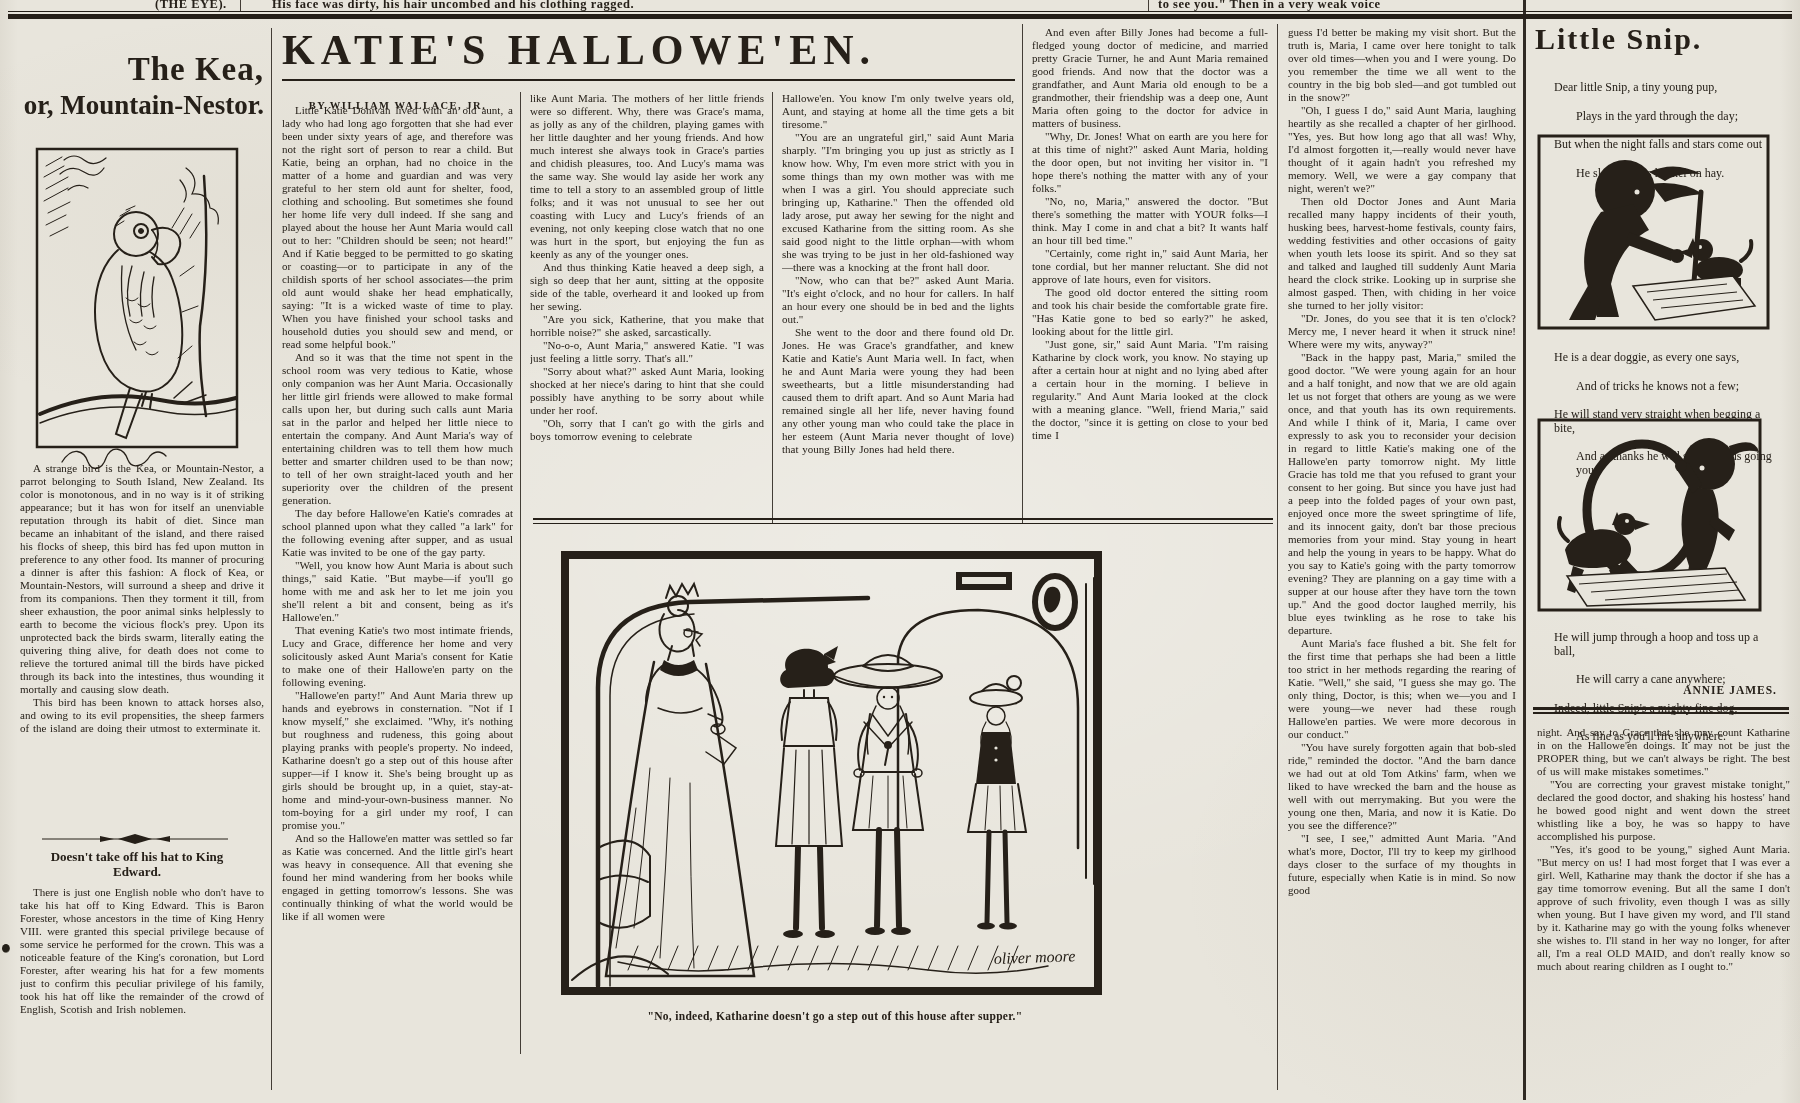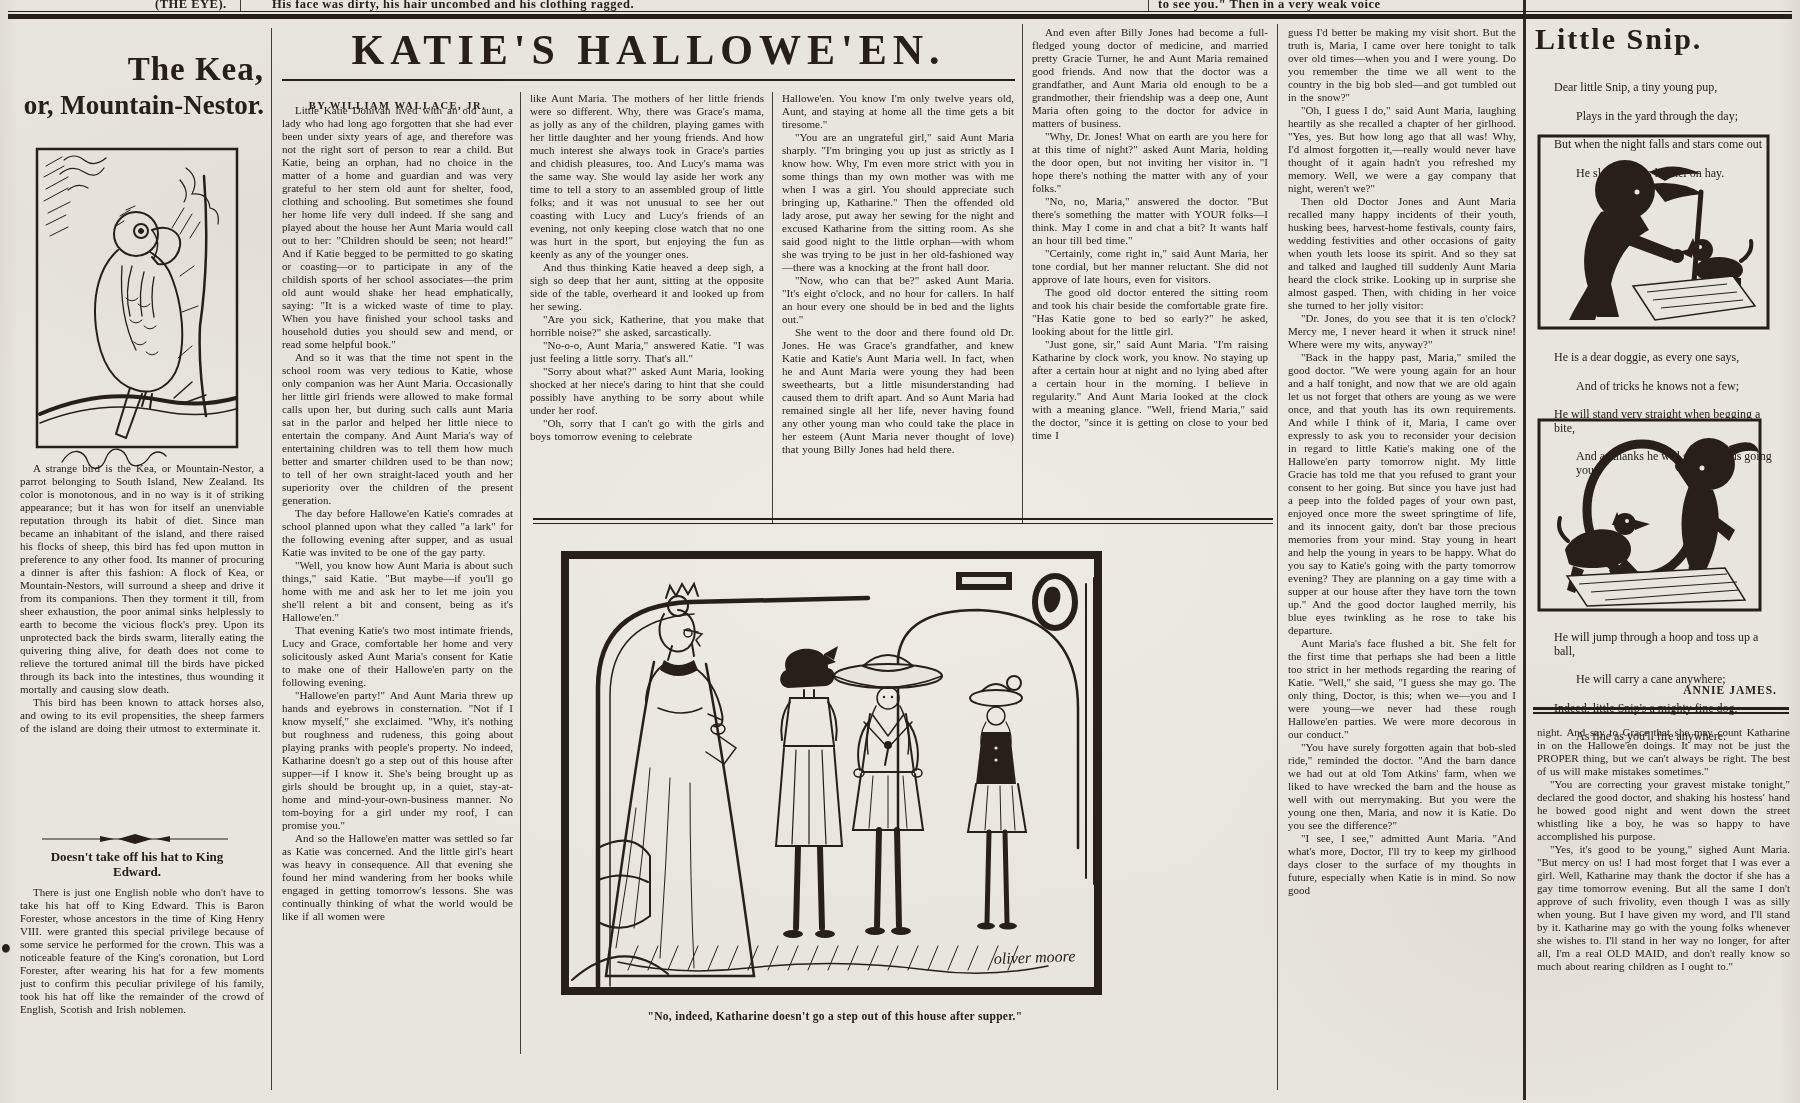--- a/index.html
+++ b/index.html
@@ -16,21 +16,21 @@
   .abs{position:absolute;}
   .vrule{position:absolute;width:1px;background:var(--ink);opacity:.85;}
   .vrule.bold{width:3px;opacity:.95;}
   .hrule{position:absolute;background:var(--ink);}
   .toprule{position:absolute;left:8px;top:11px;width:1784px;height:8px;
     background:linear-gradient(var(--ink) 0 1px, transparent 1px 3px, var(--ink) 3px 8px);}
   .topstrip{position:absolute;top:-3px;font-weight:bold;font-size:12.5px;letter-spacing:.5px;white-space:nowrap;}
   .colbody p{margin:0;font-size:11px;line-height:13px;text-align:justify;text-indent:13px;word-spacing:1px;}
   .colbody.cont p:first-child{text-indent:0;}
   .colbody{position:absolute;overflow:hidden;}
-  .headline{position:absolute;left:282px;top:27px;width:733px;text-align:center;
+  .headline{position:absolute;left:282px;top:27px;width:733px;text-align:left;
     font-size:42px;line-height:46px;font-weight:bold;letter-spacing:6px;white-space:nowrap;}
   .byline{position:absolute;left:282px;top:100px;width:231px;text-align:center;
     font-weight:bold;font-size:10.5px;letter-spacing:1.5px;}
   .kea-title{position:absolute;left:10px;top:50px;width:254px;text-align:right;font-weight:bold;}
   .kea-title .l1{font-size:33px;line-height:38px;letter-spacing:1px;}
   .kea-title .l2{font-size:27px;line-height:34px;}
   .subhead{position:absolute;left:14px;top:849px;width:246px;text-align:center;font-weight:bold;font-size:13px;line-height:15px;}
   .snip-title{position:absolute;left:1535px;top:22px;width:253px;text-align:left;font-weight:bold;font-size:30px;letter-spacing:2px;}
   .verse{position:absolute;left:1537px;width:253px;}
   .verse p{margin:15px;font-size:12px;line-height:13.5px;text-indent:0;padding-left:24px;}
@@ -128,21 +128,21 @@
 
   <div class="headline">KATIE'S  HALLOWE'EN.</div>
   <div class="hrule" style="left:282px;top:79px;width:733px;height:2px;"></div>
   <div class="byline">BY WILLIAM WALLACE, JR.</div>
 
   <div class="colbody" style="left:282px;top:104px;width:231px;height:950px;">
       <p class="para">Little Katie Donivan lived with an old aunt, a lady who had long ago forgotten that she had ever been under sixty years of age, and therefore was not the right sort of person to rear a child. But Katie, being an orphan, had no choice in the matter of a home and guardian and was very grateful to her stern old aunt for shelter, food, clothing and schooling. But sometimes she found her home life very dull indeed. If she sang and played about the house her Aunt Maria would call out to her: "Children should be seen; not heard!" And if Katie begged to be permitted to go skating or coasting—or to participate in any of the childish sports of her school associates—the prim old aunt would shake her head emphatically, saying: "It is a wicked waste of time to play. When you have finished your school tasks and household duties you should sew and mend, or read some helpful book."</p>
       <p class="para">And so it was that the time not spent in the school room was very tedious to Katie, whose only companion was her Aunt Maria. Occasionally her little girl friends were allowed to make formal calls upon her, but during such calls aunt Maria sat in the parlor and helped her little niece to entertain the company. And Aunt Maria's way of entertaining children was to tell them how much better and smarter children used to be than now; to tell of her own straight-laced youth and her superiority over the children of the present generation.</p>
       <p class="para">The day before Hallowe'en Katie's comrades at school planned upon what they called "a lark" for the following evening after supper, and as usual Katie was invited to be one of the gay party.</p>
       <p class="para">"Well, you know how Aunt Maria is about such things," said Katie. "But maybe—if you'll go home with me and ask her to let me join you she'll relent a bit and consent, being as it's Hallowe'en."</p>
-      <p class="para">That evening Katie's two most intimate friends, Lucy and Grace, comfortable her home and very solicitously asked Aunt Maria's consent for Katie to make one of their Hallowe'en party on the following evening.</p>
+      <p class="para">That evening Katie's two most intimate friends, Lucy and Grace, difference her home and very solicitously asked Aunt Maria's consent for Katie to make one of their Hallowe'en party on the following evening.</p>
       <p class="para">"Hallowe'en party!" And Aunt Maria threw up hands and eyebrows in consternation. "Not if I know myself," she exclaimed. "Why, it's nothing but roughness and rudeness, this going about playing pranks with people's property. No indeed, Katharine doesn't go a step out of this house after supper—if I know it. She's being brought up as girls should be brought up, in a quiet, stay-at-home and mind-your-own-business manner. No tom-boying for a girl under my roof, I can promise you."</p>
       <p class="para">And so the Hallowe'en matter was settled so far as Katie was concerned. And the little girl's heart was heavy in consequence. All that evening she found her mind wandering from her books while engaged in getting tomorrow's lessons. She was continually thinking of what the world would be like if all women were</p>
     </div>
   <div class="colbody cont" style="left:530px;top:92px;width:234px;height:428px;">
       <p class="para">like Aunt Maria. The mothers of her little friends were so different. Why, there was Grace's mama, as jolly as any of the children, playing games with her little daughter and her young friends. And how much interest she always took in Grace's parties and chidish pleasures, too. And Lucy's mama was the same way. She would lay aside her work any time to tell a story to an assembled group of little folks; and it was not unusual to see her out coasting with Lucy and Lucy's friends of an evening, not only keeping close watch that no one was hurt in the sport, but enjoying the fun as keenly as any of the younger ones.</p>
       <p class="para">And thus thinking Katie heaved a deep sigh, a sigh so deep that her aunt, sitting at the opposite side of the table, overheard it and looked up from her sewing.</p>
       <p class="para">"Are you sick, Katherine, that you make that horrible noise?" she asked, sarcastically.</p>
       <p class="para">"No-o-o, Aunt Maria," answered Katie. "I was just feeling a little sorry. That's all."</p>
       <p class="para">"Sorry about what?" asked Aunt Maria, looking shocked at her niece's daring to hint that she could possibly have anything to be sorry about while under her roof.</p>
       <p class="para">"Oh, sorry that I can't go with the girls and boys tomorrow evening to celebrate</p>

